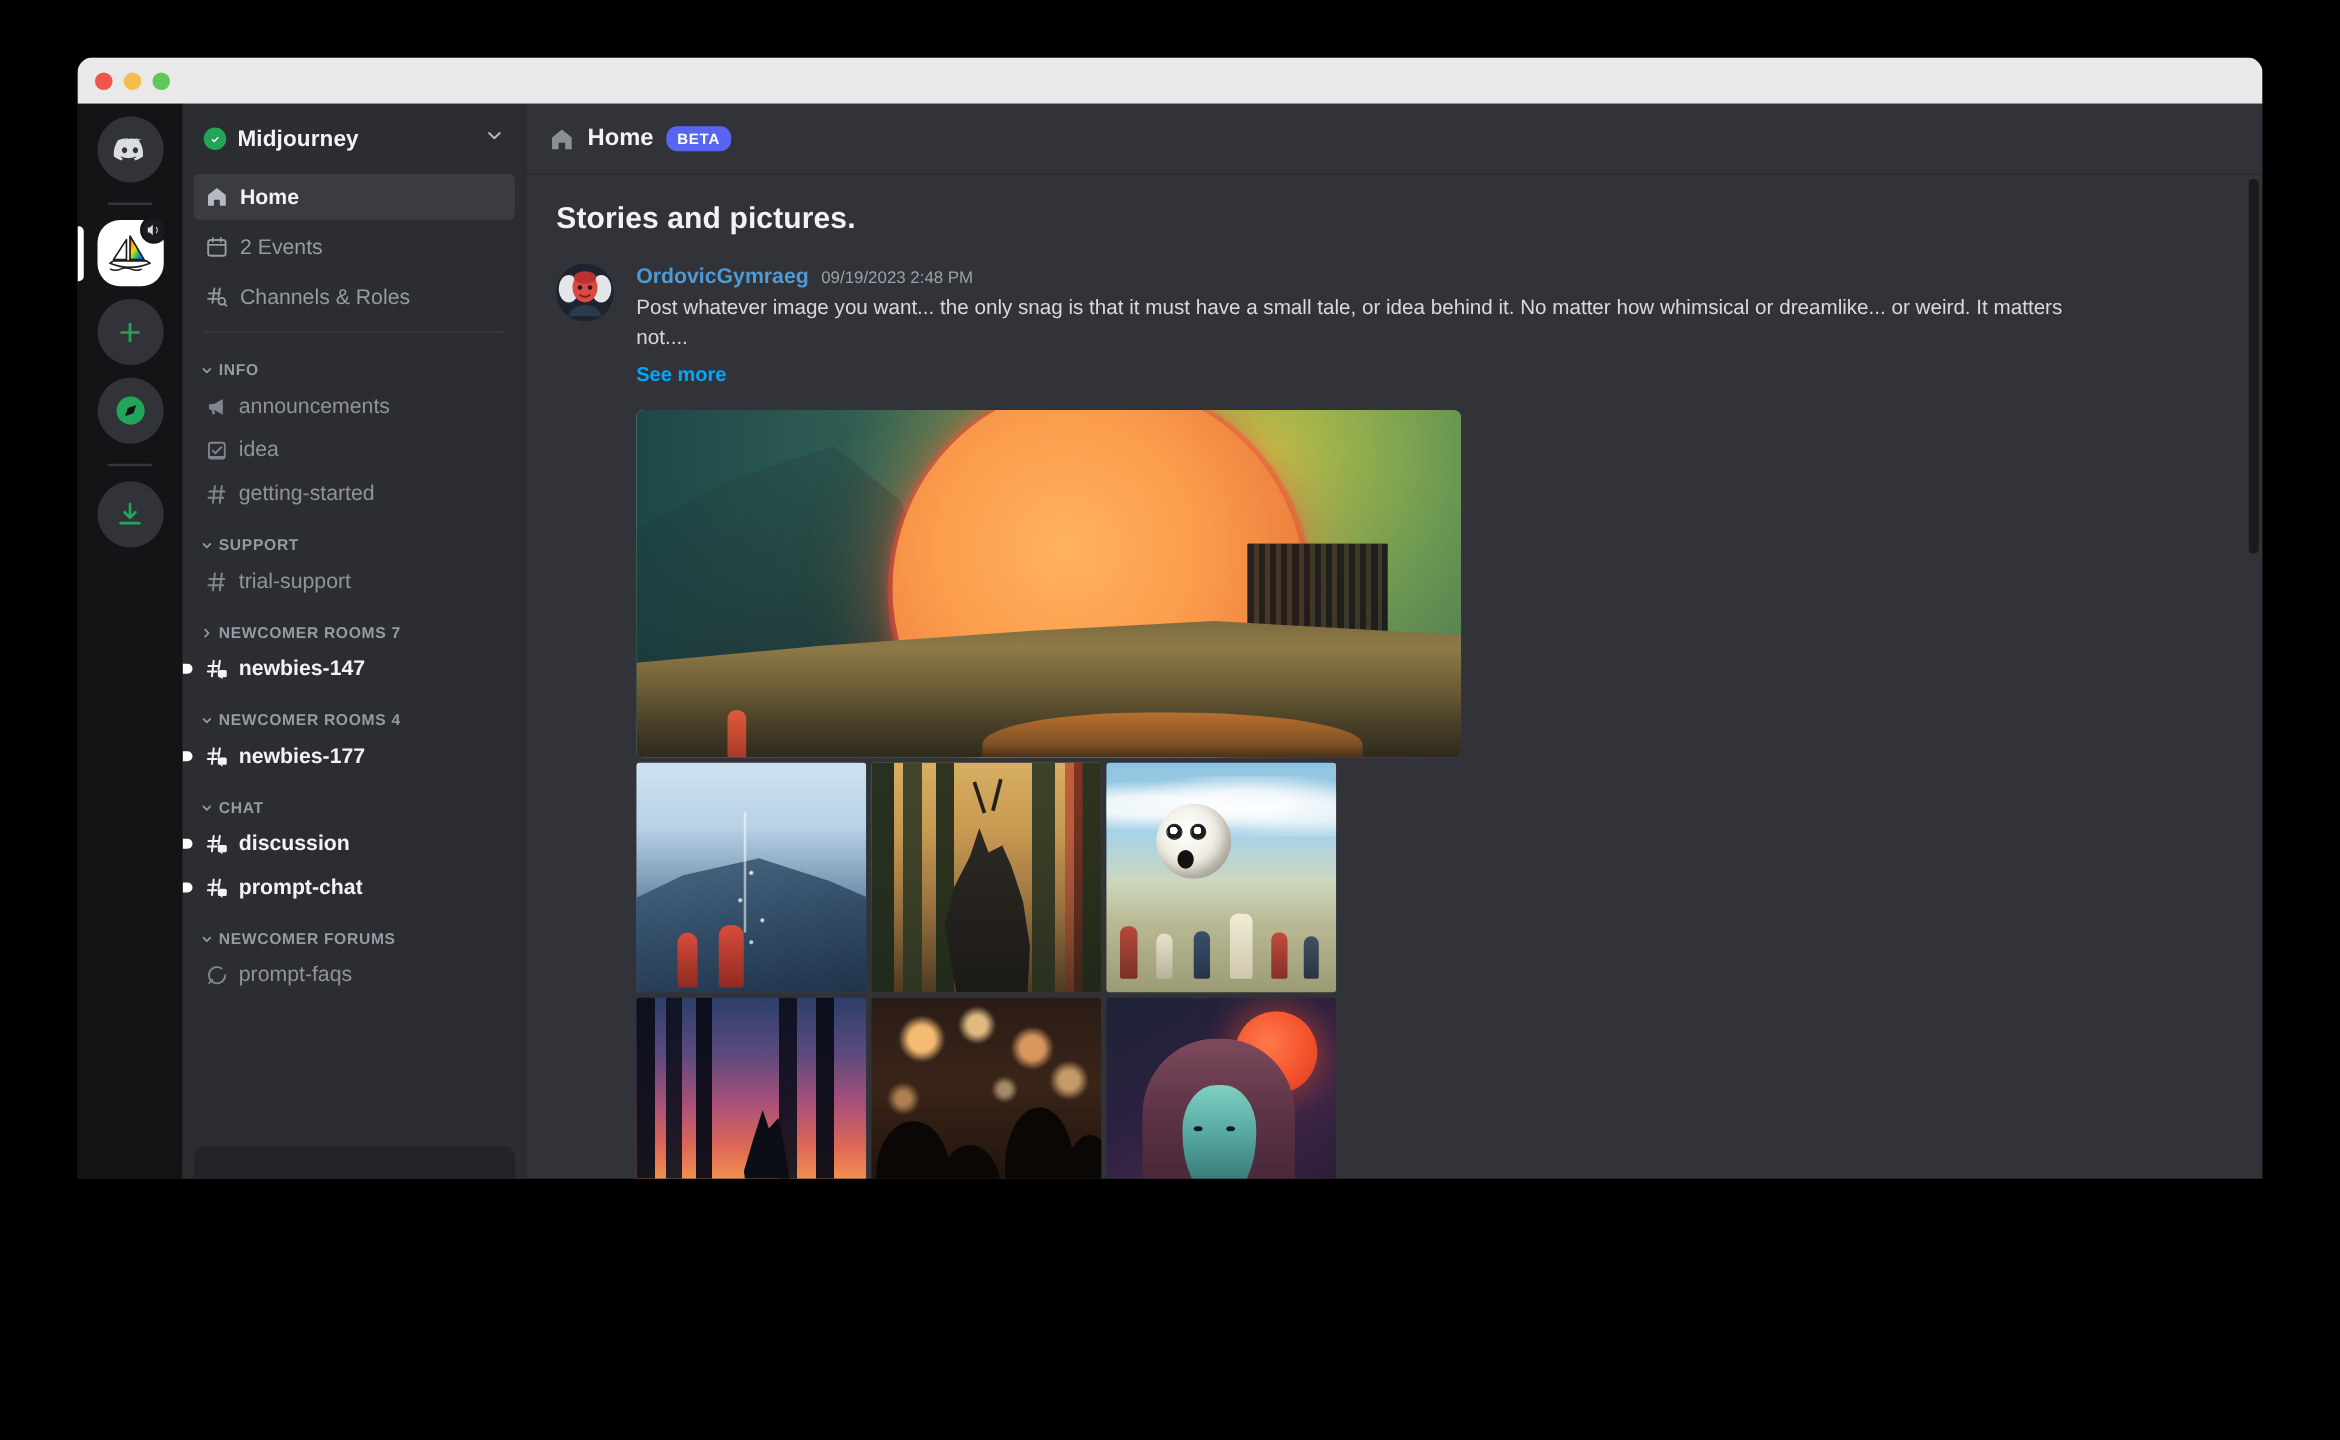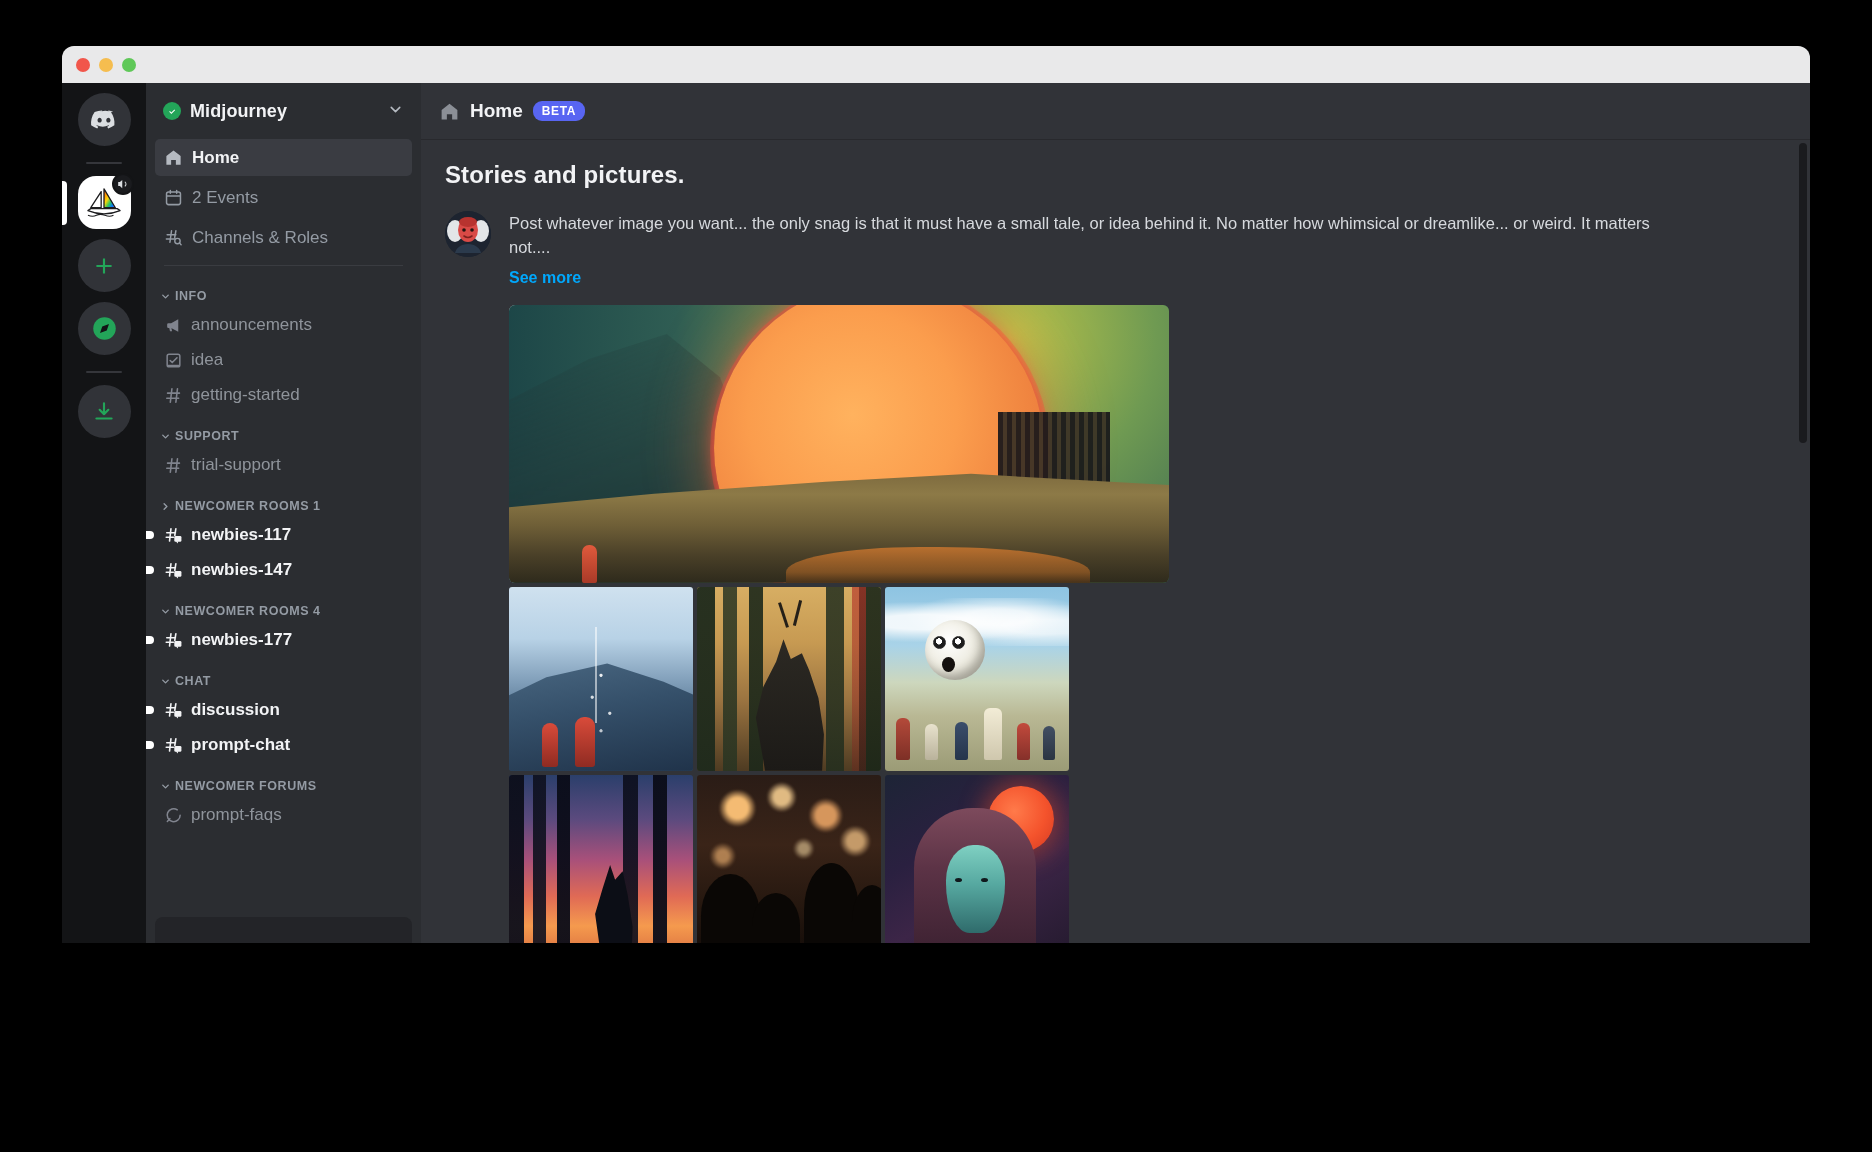--- a/index.html
+++ b/index.html
@@ -623,34 +623,23 @@
               <path stroke="#80848e" stroke-width="2" stroke-linecap="round" d="M4.5 9h15M3.5 15.5h15M10 3.5 8 20.5M17 3.5 15 20.5"></path>
             </svg>
           </span>
           <span class="chan-label">trial-support</span>
         </div>
 
         <div class="category">
           <svg width="11" height="11" viewBox="0 0 24 24">
             <path fill="none" stroke="#949ba4" stroke-width="3" stroke-linecap="round" stroke-linejoin="round" d="M9 6l6 6-6 6"></path>
           </svg>
-          <span>NEWCOMER ROOMS 1</span>
-        </div>
-
-        <div class="chan-row unread">
-          <span class="unread-dot"></span>
-          <span class="ico">
-            <svg width="19" height="19" viewBox="0 0 24 24">
-              <path stroke="#f2f3f5" stroke-width="2" stroke-linecap="round" d="M3.5 8.6h11M2.8 14.2h9M8.8 3.4 7 19M15 3.4 13.6 12"></path>
-              <rect x="13" y="12.6" width="9" height="7.4" rx="1.6" fill="#f2f3f5"></rect>
-              <path fill="#f2f3f5" d="M14.6 19.4h3v2.6z"></path>
-            </svg>
-          </span>
-          <span class="chan-label">newbies-117</span>
-        </div>
+          <span>NEWCOMER ROOMS 7</span>
+        </div>
+
 
         <div class="chan-row unread">
           <span class="unread-dot"></span>
           <span class="ico">
             <svg width="19" height="19" viewBox="0 0 24 24">
               <path stroke="#f2f3f5" stroke-width="2" stroke-linecap="round" d="M3.5 8.6h11M2.8 14.2h9M8.8 3.4 7 19M15 3.4 13.6 12"></path>
               <rect x="13" y="12.6" width="9" height="7.4" rx="1.6" fill="#f2f3f5"></rect>
               <path fill="#f2f3f5" d="M14.6 19.4h3v2.6z"></path>
             </svg>
           </span>
@@ -756,20 +745,24 @@
               <ellipse cx="36" cy="20" rx="8" ry="11" fill="#e3e6e8"></ellipse>
               <ellipse cx="23" cy="19" rx="10" ry="12" fill="#d94a46"></ellipse>
               <ellipse cx="23" cy="11" rx="9" ry="5" fill="#b8332f"></ellipse>
               <circle cx="19" cy="19" r="1.8" fill="#23140f"></circle>
               <circle cx="27" cy="19" r="1.8" fill="#23140f"></circle>
               <path d="M19 25q4 3 8 0" stroke="#7d211d" stroke-width="1.6" fill="none" stroke-linecap="round"></path>
             </svg>
           </div>
 
           <div id="post-body">
+            <div id="post-meta">
+              <span id="post-author">OrdovicGymraeg</span>
+              <span id="post-time">09/19/2023 2:48 PM</span>
+            </div>
             <div id="post-text">Post whatever image you want... the only snag is that it must have a small tale, or idea behind it. No matter how whimsical or dreamlike... or weird. It matters not....</div>
             <span id="see-more">See more</span>
 
             
             <div id="gallery">
 
               <div class="gal-row">
                 <div class="tile" id="hero">
                   <span class="sky"></span>
                   <span class="mountain"></span>

